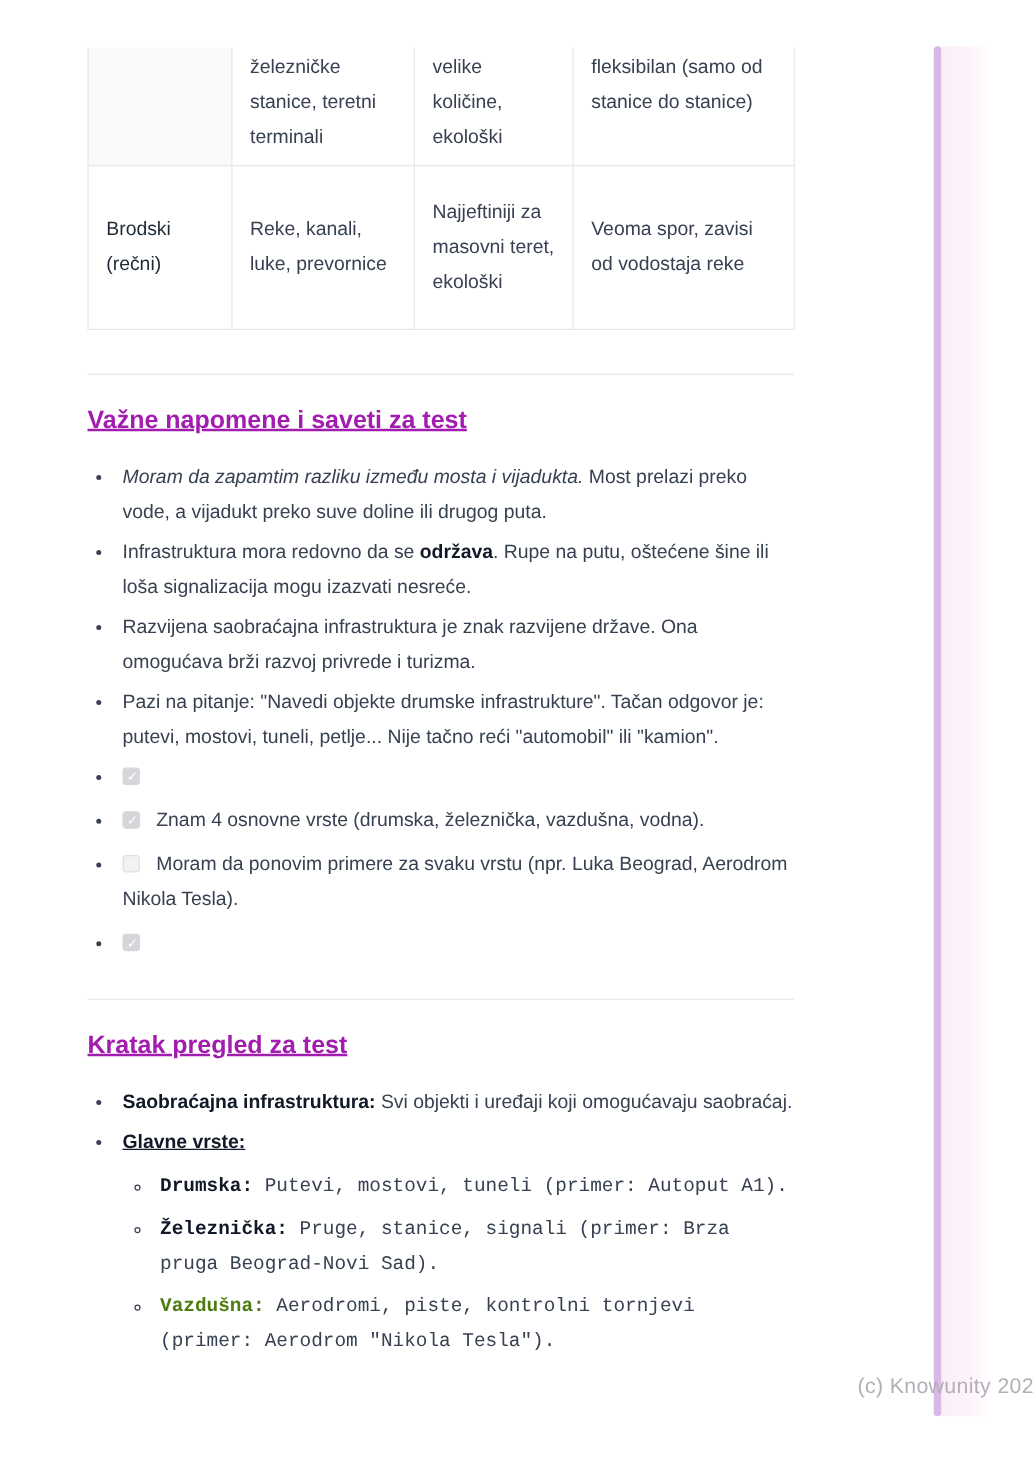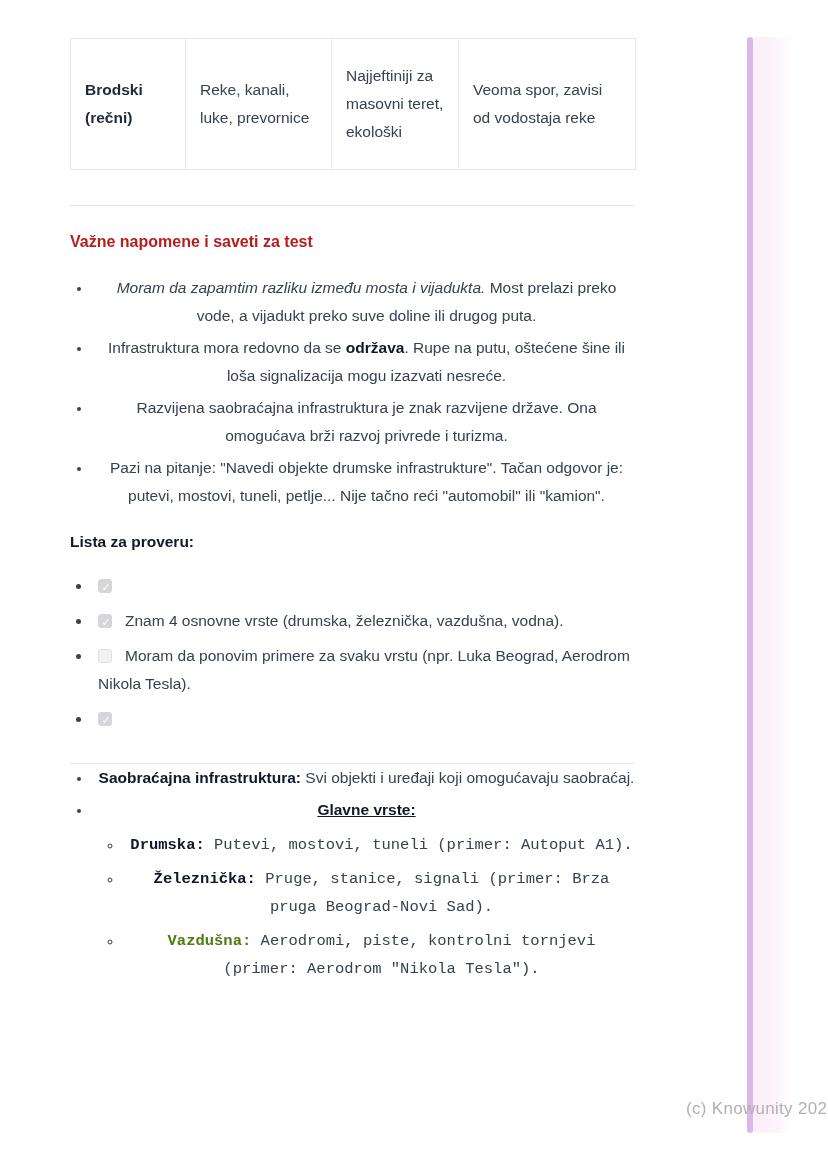--- a/index.html
+++ b/index.html
@@ -10,33 +10,33 @@
     color:#374151;font-size:15.5px;line-height:28px;
     -webkit-font-smoothing:antialiased;
   }
   .content{position:absolute;left:70px;top:0;width:565px;padding-top:38px;box-sizing:content-box;}
 
   
   table.infra{width:565px;border-collapse:collapse;table-layout:fixed;}
   table.infra td{border:1px solid #e5e7eb;padding:8px 14px;vertical-align:middle;}
   table.infra tr.cut-row td{border-top:none;vertical-align:top;padding-top:2px;height:77px;}
   table.infra tr.full-row td{height:114px;}
-  td.rowhead{font-weight:700;color:#1f2937;}
+  td.rowhead{font-weight:400;color:#1f2937;}
   tr.cut-row td.rowhead{background:#f8f9fb;}
 
   
   hr.divider{border:none;border-top:1px solid #e5e7eb;margin:35px 0 0 0;}
   h2.section-title{
-    color:#b91c1c;font-size:16px;line-height:28px;font-weight:700;
-    margin:22px 0 18px 0;letter-spacing:0;
+    color:#a21caf;font-size:20px;line-height:28px;font-weight:700;
+    margin:22px 0 18px 0;letter-spacing:0;text-decoration:underline;
   }
 
   
   ul.bullets{margin:0;padding:0 0 0 22px;list-style:disc;}
-  ul.bullets > li{margin:0 0 4px 0;padding-left:6px;text-align:center;}
+  ul.bullets > li{margin:0 0 4px 0;padding-left:6px;}
   ul.bullets li::marker{color:#374151;font-size:13px;}
 
   p.list-label{font-weight:700;color:#111827;margin:18px 0 16px 0;}
 
   ul.checklist{margin:0;padding:0 0 0 22px;list-style:disc;}
   ul.checklist > li{margin:0 0 7px 0;padding-left:6px;}
   .checkbox{
     display:inline-block;width:14px;height:14px;border-radius:3px;
     margin:0 13px 0 0;vertical-align:-2px;position:relative;
     background:#f2f2f4;border:1px solid #e0e0e4;box-sizing:border-box;
@@ -72,59 +72,65 @@
 <div class="content">
 
   <table class="infra">
     <colgroup>
       <col style="width:115px">
         <col style="width:146px">
         <col style="width:127px">
         <col style="width:177px">
     </colgroup>
     <tbody>
+      <tr class="cut-row">
+        <td class="rowhead"></td>
+        <td>železničke stanice, teretni terminali</td>
+        <td>velike količine, ekološki</td>
+        <td>fleksibilan (samo od stanice do stanice)</td>
+      </tr>
       <tr class="full-row">
         <td class="rowhead">Brodski (rečni)</td>
         <td>Reke, kanali, luke, prevornice</td>
         <td>Najjeftiniji za masovni teret, ekološki</td>
         <td>Veoma spor, zavisi od vodostaja reke</td>
       </tr>
     </tbody>
   </table>
 
   <hr class="divider">
 
   <h2 class="section-title">Važne napomene i saveti za test</h2>
 
   <ul class="bullets">
     <li><span style="font-style: italic;">Moram da zapamtim razliku između mosta i vijadukta.</span><span> Most prelazi preko vode, a vijadukt preko suve doline ili drugog puta.</span></li>
     <li><span>Infrastruktura mora redovno da se </span><span style="font-weight: 700; color: rgb(17, 24, 39);">održava</span><span>. Rupe na putu, oštećene šine ili loša signalizacija mogu izazvati nesreće.</span></li>
     <li><span>Razvijena saobraćajna infrastruktura je znak razvijene države. Ona omogućava brži razvoj privrede i turizma.</span></li>
     <li><span>Pazi na pitanje: "Navedi objekte drumske infrastrukture". Tačan odgovor je: putevi, mostovi, tuneli, petlje... Nije tačno reći "automobil" ili "kamion".</span></li>
   </ul>
 
-  <p class="list-label">Lista za proveru:</p>
 
   <ul class="checklist">
     <li>
       <span class="checkbox checked"><span class="tick">✓</span></span>
     </li>
     <li>
       <span class="checkbox checked"><span class="tick">✓</span></span><span>Znam 4 osnovne vrste (drumska, železnička, vazdušna, vodna).</span>
     </li>
     <li>
       <span class="checkbox"></span><span>Moram da ponovim primere za svaku vrstu (npr. Luka Beograd, Aerodrom Nikola Tesla).</span>
     </li>
     <li>
       <span class="checkbox checked"><span class="tick">✓</span></span>
     </li>
   </ul>
 
   <hr class="divider" style="margin-top:30px;">
 
+  <h2 class="section-title">Kratak pregled za test</h2>
 
   <ul class="bullets">
     <li><span style="font-weight: 700; color: rgb(17, 24, 39);">Saobraćajna infrastruktura:</span><span> Svi objekti i uređaji koji omogućavaju saobraćaj.</span></li>
     <li>
       <span><span style="font-weight: 700; color: rgb(17, 24, 39); text-decoration: underline;">Glavne vrste:</span></span>
       <ul class="sub-bullets">
         <li><span style="font-weight: 700; color: rgb(17, 24, 39);">Drumska:</span><span> Putevi, mostovi, tuneli (primer: Autoput A1).</span></li>
         <li><span style="font-weight: 700; color: rgb(17, 24, 39);">Železnička:</span><span> Pruge, stanice, signali (primer: Brza pruga Beograd-Novi Sad).</span></li>
         <li><span style="font-weight: 700; color: #4d7c0f;">Vazdušna:</span><span> Aerodromi, piste, kontrolni tornjevi (primer: Aerodrom "Nikola Tesla").</span></li>
       </ul>

